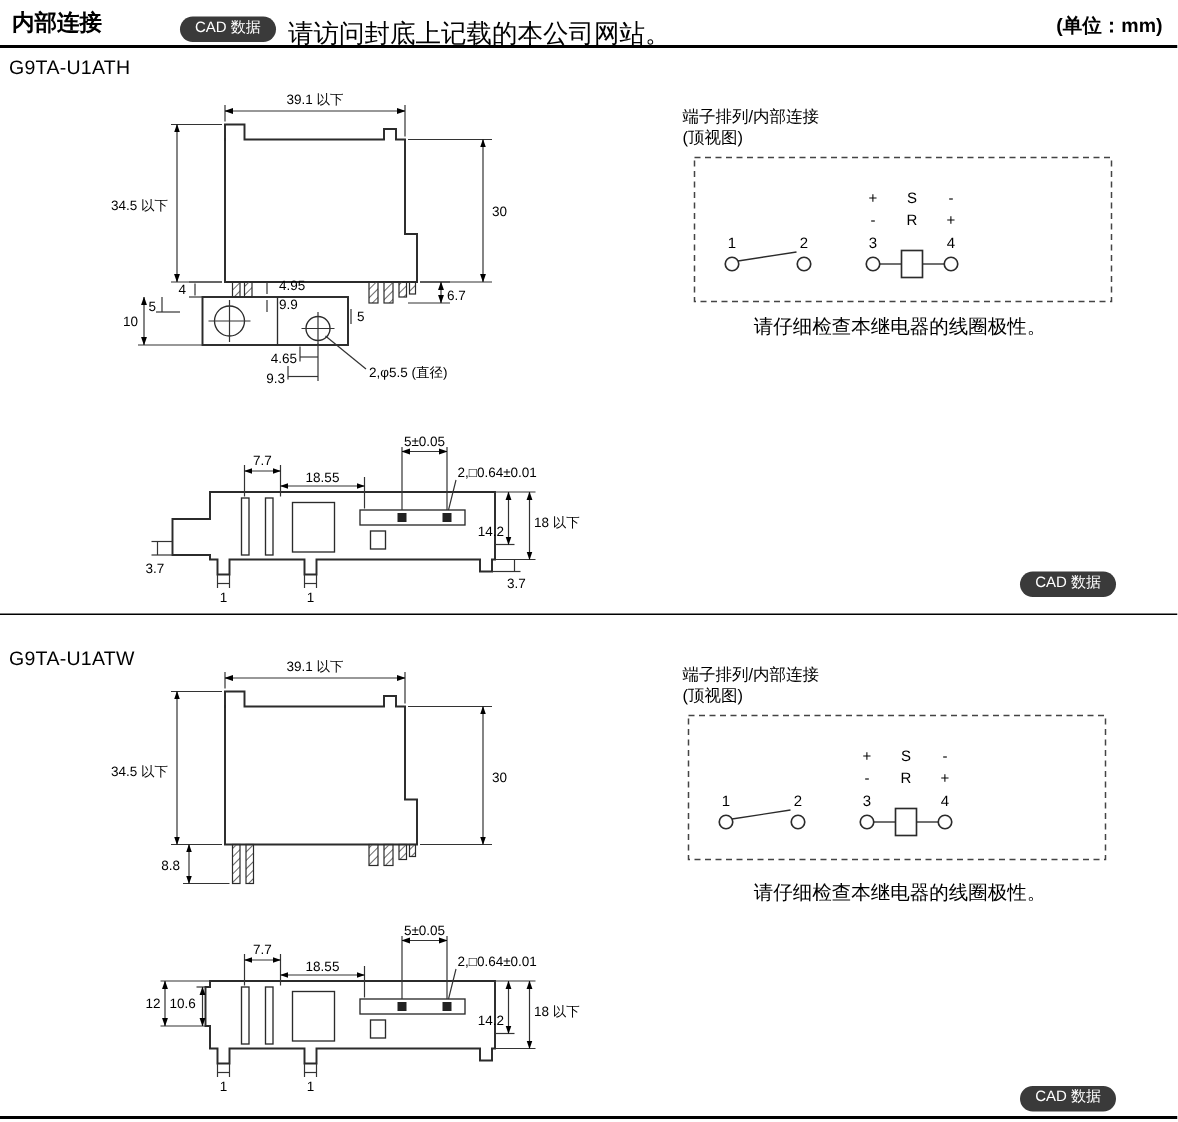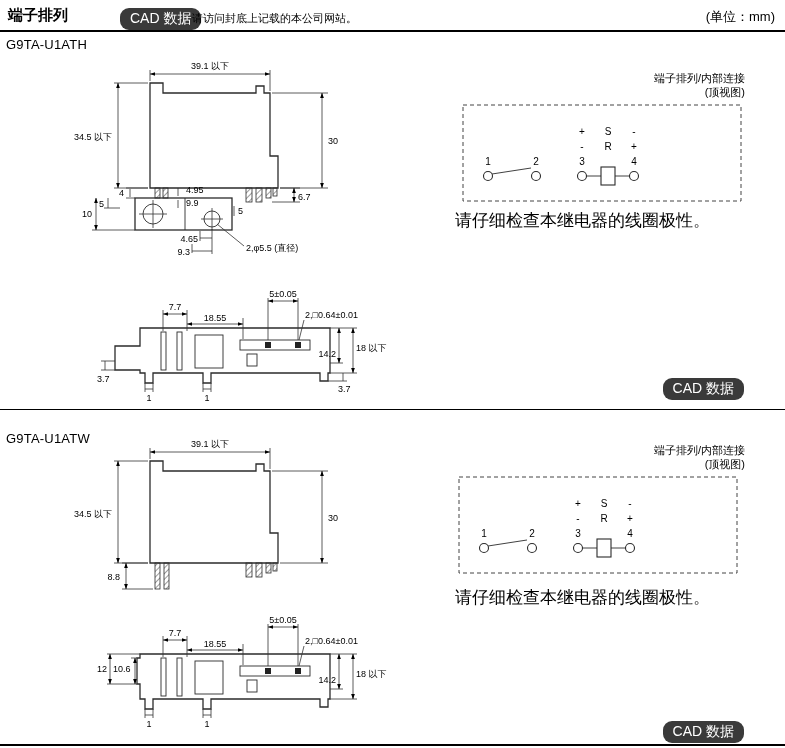--- a/index.html
+++ b/index.html
@@ -2,44 +2,44 @@
 <html><head>
 <meta charset="utf-8">
 <style>
   *{margin:0;padding:0;box-sizing:border-box}
   html,body{width:785px;height:748px}
   body{position:relative;background:#fff;color:#000;
        font-family:"Liberation Sans","DejaVu Sans",sans-serif;overflow:hidden}
   .abs{position:absolute}
   .rule{position:absolute;left:0;width:785px;background:#000}
   .page-title{font-size:15px;font-weight:bold}
-  .badge{background:#3a3a3a;color:#fff;border-radius:9px;font-size:14px;
+  .badge{background:#3a3a3a;color:#fff;border-radius:9px;font-size:10px;
          padding:2px 10px;line-height:1.25;display:inline-block}
-  .note{font-size:11px}
-  .unit{font-size:13px;font-weight:normal}
+  .note{font-size:17px}
+  .unit{font-size:13px;font-weight:bold}
   .model{font-size:13px;letter-spacing:.2px}
   svg.draw{position:absolute;overflow:visible}
   svg text{font-family:"Liberation Sans","DejaVu Sans",sans-serif;font-size:9px;fill:#000}
   .outline{fill:none;stroke:#2b2b2b;stroke-width:1.3}
   .thin{fill:none;stroke:#2b2b2b;stroke-width:0.9}
   .dim{fill:none;stroke:#333;stroke-width:0.8}
   .pin{stroke:#2b2b2b;stroke-width:0.8}
   .dark{fill:#222;stroke:none}
   .dash{fill:none;stroke:#444;stroke-width:1;stroke-dasharray:4 3}
   .sym{fill:#fff;stroke:#2b2b2b;stroke-width:1.1}
   .tmid{text-anchor:middle}
   .tend{text-anchor:end}
   .tnum{font-size:10px;text-anchor:middle}
-  .term-head{font-size:11px;text-align:right;line-height:1.25}
-  .caution{font-size:17px;}
+  .term-head{font-size:11px;text-align:left;line-height:1.25}
+  .caution{font-size:13px;text-align:center}
 </style>
 </head>
 <body>
 
-<div class="abs page-title" style="left:8px;top:6px">端子排列</div>
+<div class="abs page-title" style="left:8px;top:6px">内部连接</div>
 <div class="abs" style="left:120px;top:8px">
   <span class="badge">CAD 数据</span>
 </div>
 <div class="abs note" style="left:192px;top:11px">请访问封底上记载的本公司网站。</div>
 <div class="abs unit" style="right:10px;top:8px">(单位：mm)</div>
 <div class="rule" style="top:30px;height:2px"></div>
 
 <div class="abs model" style="left:6px;top:37px">G9TA-U1ATH</div>
 
 <svg class="draw" style="left:60px;top:56px;width:360px;height:232px" viewBox="0 0 360 232">

